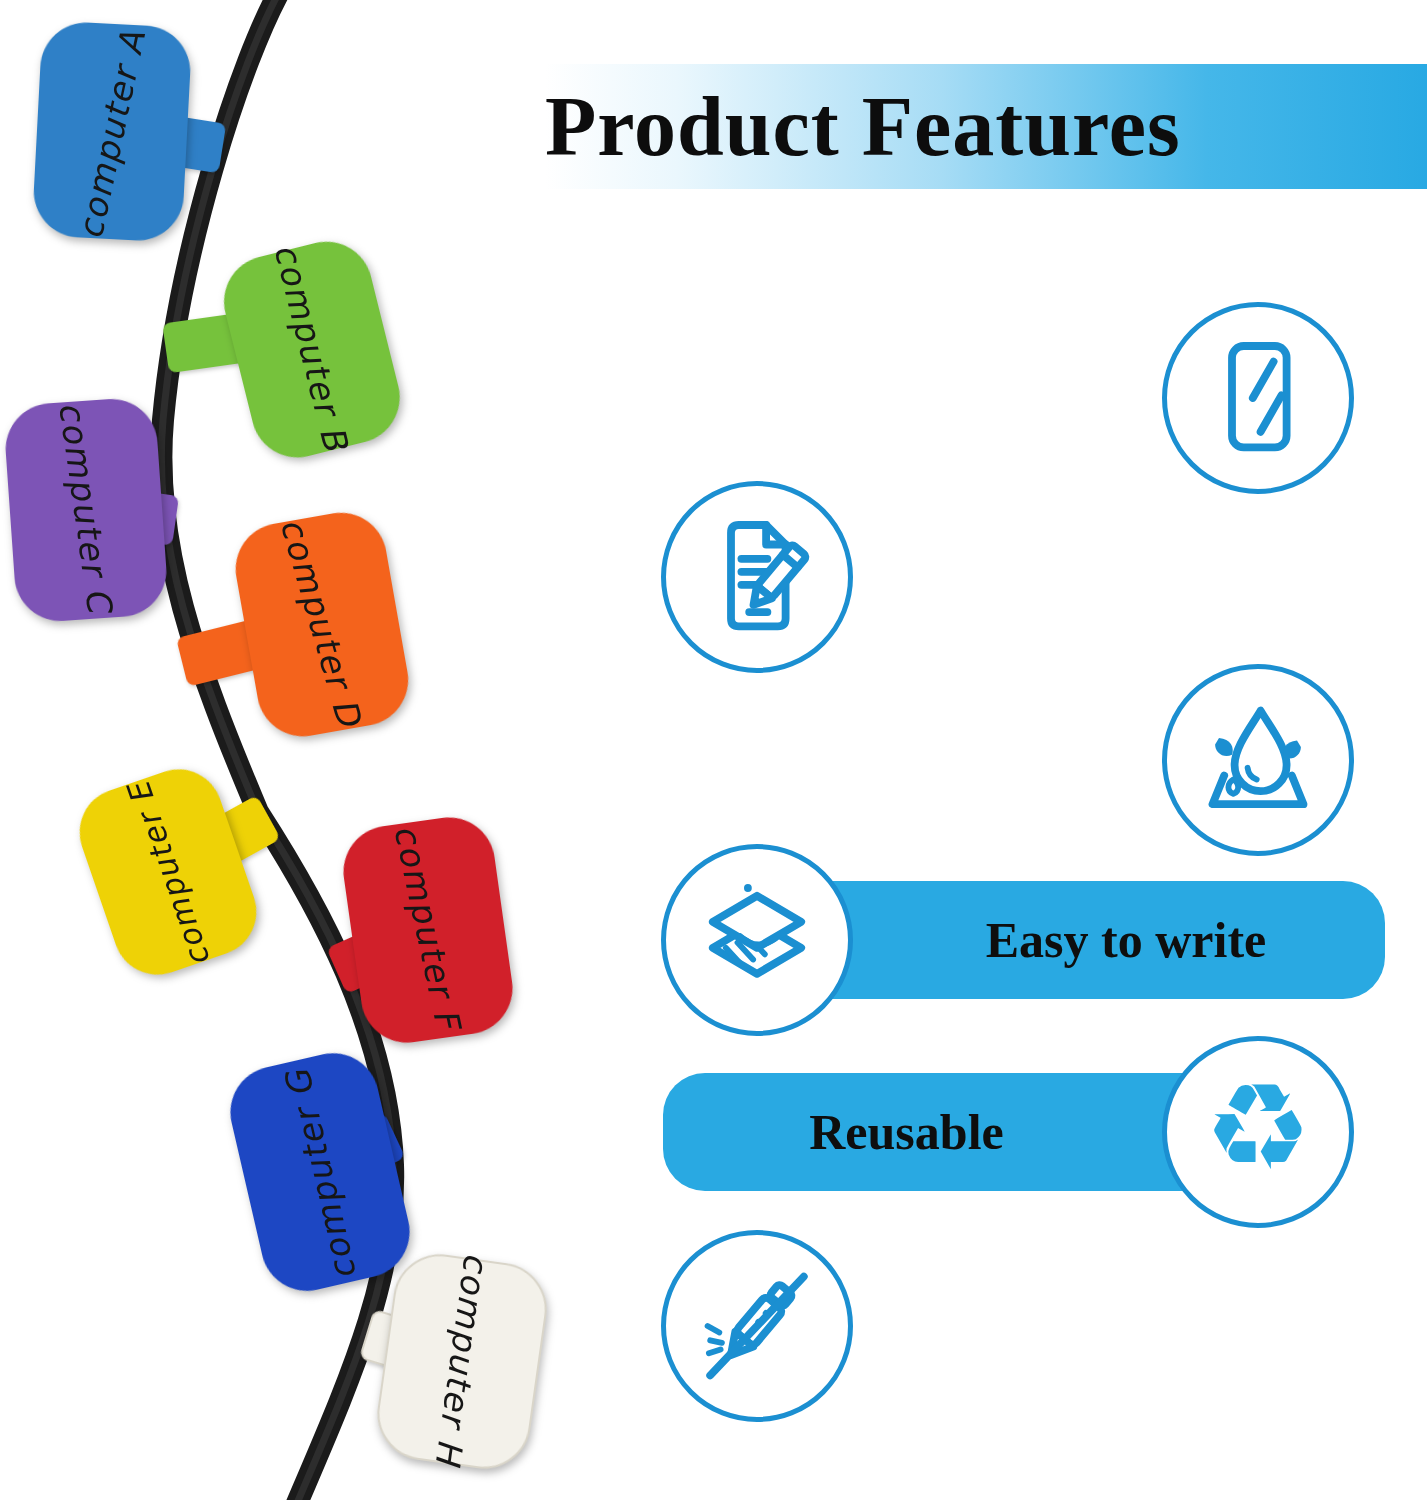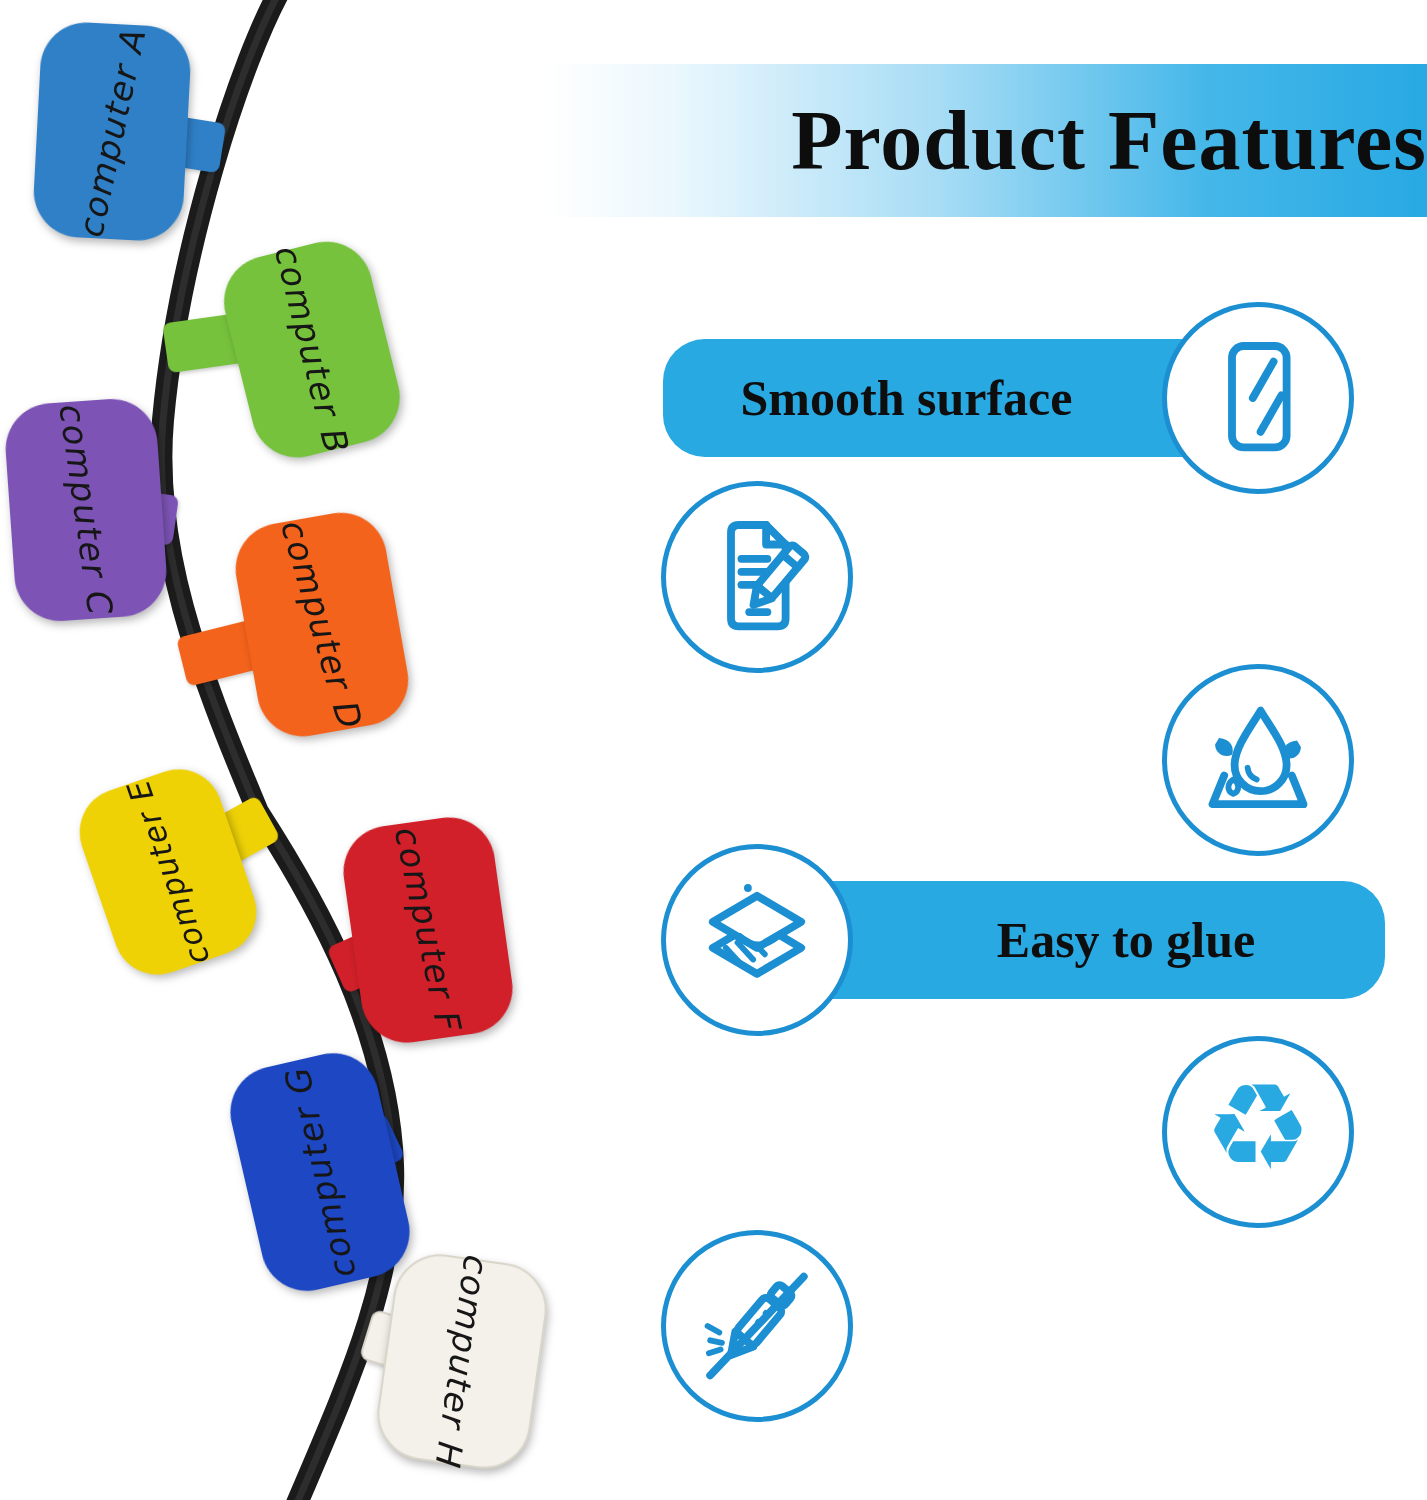--- a/index.html
+++ b/index.html
@@ -1,22 +1,22 @@
 <!DOCTYPE html>
 <html><head>
 <meta charset="utf-8">
 <style>
   html,body{margin:0;padding:0;background:#fff;}
   .stage{position:relative;width:1427px;height:1500px;background:#ffffff;overflow:hidden;
          font-family:"Liberation Sans",sans-serif;}
 
   
-  .header-band{position:absolute;left:545px;top:64px;right:0;height:153px;
+  .header-band{position:absolute;left:545px;top:64px;right:0;height:125px;
     background:linear-gradient(90deg,#ffffff 0%,#eaf7fd 15%,#a6dcf5 45%,#45b7e9 75%,#28a9e3 100%);
-    display:flex;align-items:center;justify-content:flex-end;}
+    display:flex;align-items:center;justify-content:flex-start;}
   .header-band h1{margin:0;font-family:"Liberation Serif",serif;font-weight:700;
     font-size:84px;color:#0d0d0d;letter-spacing:1px;white-space:nowrap;}
 
   
   .pill{position:absolute;height:118px;background:#29a9e2;border-radius:42px;
     display:flex;align-items:center;justify-content:center;box-sizing:border-box;z-index:1;}
   .pill-right{left:663px;width:592px;padding-right:105px;}
   .pill-left{left:762px;width:623px;padding-left:105px;}
   .pill span{font-family:"Liberation Serif",serif;font-weight:700;font-size:50px;
     color:#0e0e0e;white-space:nowrap;}
@@ -78,23 +78,20 @@
     <text class="lbltxt lbltxt-sm" transform="translate(168,872) rotate(-109)" text-anchor="middle" dy="11">computer E</text>
     <text class="lbltxt" transform="translate(428,930) rotate(78)" text-anchor="middle" dy="12">computer F</text>
     <text class="lbltxt" transform="translate(320,1172) rotate(-103)" text-anchor="middle" dy="12">computer G</text>
     <text class="lbltxt" transform="translate(462,1362) rotate(98)" text-anchor="middle" dy="12">computer H</text>
   </svg>
 
   <div class="header-band">
     <h1>Product Features</h1>
   </div>
 
-  <div class="pill pill-right" style="top:339px;">
-    <span>Smooth surface</span>
-  </div>
   <div class="circ circ-right" style="top:302px;">
     <svg width="130" height="130" viewBox="0 0 100 100">
       <rect class="ic" x="30" y="10" width="42" height="78" rx="9"></rect>
       <line class="ic" x1="46" y1="50" x2="62" y2="22"></line>
       <line class="ic" x1="52" y1="76" x2="68" y2="48"></line>
     </svg>
   </div>
 
   <div class="circ circ-left" style="top:481px;">
     <svg width="130" height="130" viewBox="0 0 100 100">
@@ -118,34 +115,37 @@
       <path class="ic" d="M24,62 L15,84 H85 L76,62"></path>
       <path class="ic ic-white" d="M52,12 C45,24 32,40 32,54 a20,20 0 0 0 40,0 C72,40 59,24 52,12 z"></path>
       <path class="ic-thin" d="M42,56 a11,11 0 0 0 7,9"></path>
       <path class="ic-fill" d="M20,33 c9,1 12,7 10,13 c-7,3 -13,-2 -13,-8 z"></path>
       <path class="ic-fill" d="M80,35 c-9,1 -12,7 -10,13 c7,3 13,-2 13,-8 z"></path>
       <path class="ic-thin" d="M31,65 c5,3 5,9 0,11 c-5,-2 -5,-8 0,-11 z"></path>
     </svg>
   </div>
 
   <div class="pill pill-left" style="top:881px;">
-    <span>Easy to glue</span>
+    <span>Easy to write</span>
   </div>
   <div class="circ circ-left" style="top:844px;">
     <svg width="130" height="130" viewBox="0 0 100 100">
       <path class="ic ic-white" d="M50,36 L84,56 L50,76 L16,56 z"></path>
       <line class="ic-thin" x1="26" y1="56" x2="38" y2="69"></line>
       <line class="ic-thin" x1="35" y1="52" x2="47" y2="65"></line>
       <line class="ic-thin" x1="44" y1="48" x2="56" y2="61"></line>
       <path class="ic ic-white" d="M50,16 L84,36 L50,56 L16,36 z"></path>
       <path class="ic-thin" d="M37,47 q13,12 27,2"></path>
       <circle class="ic-fill" cx="43" cy="10" r="3"></circle>
     </svg>
   </div>
 
+  <div class="pill pill-right" style="top:1073px;">
+    <span>Reusable</span>
+  </div>
   <div class="circ circ-right" style="top:1036px;">
     <div class="recycle-glyph">♻</div>
   </div>
 
   <div class="circ circ-left" style="top:1230px;">
     <svg width="130" height="130" viewBox="0 0 100 100">
       <path class="ic-thin" d="M12,50 l9,5 M14,61 l9,2 M13,71 l9,-3"></path>
       <g transform="rotate(40,50,50)">
         <rect class="ic ic-white" x="42" y="14" width="14" height="12" rx="3"></rect>
         <rect class="ic ic-white" x="40" y="28" width="18" height="36" rx="4"></rect>

